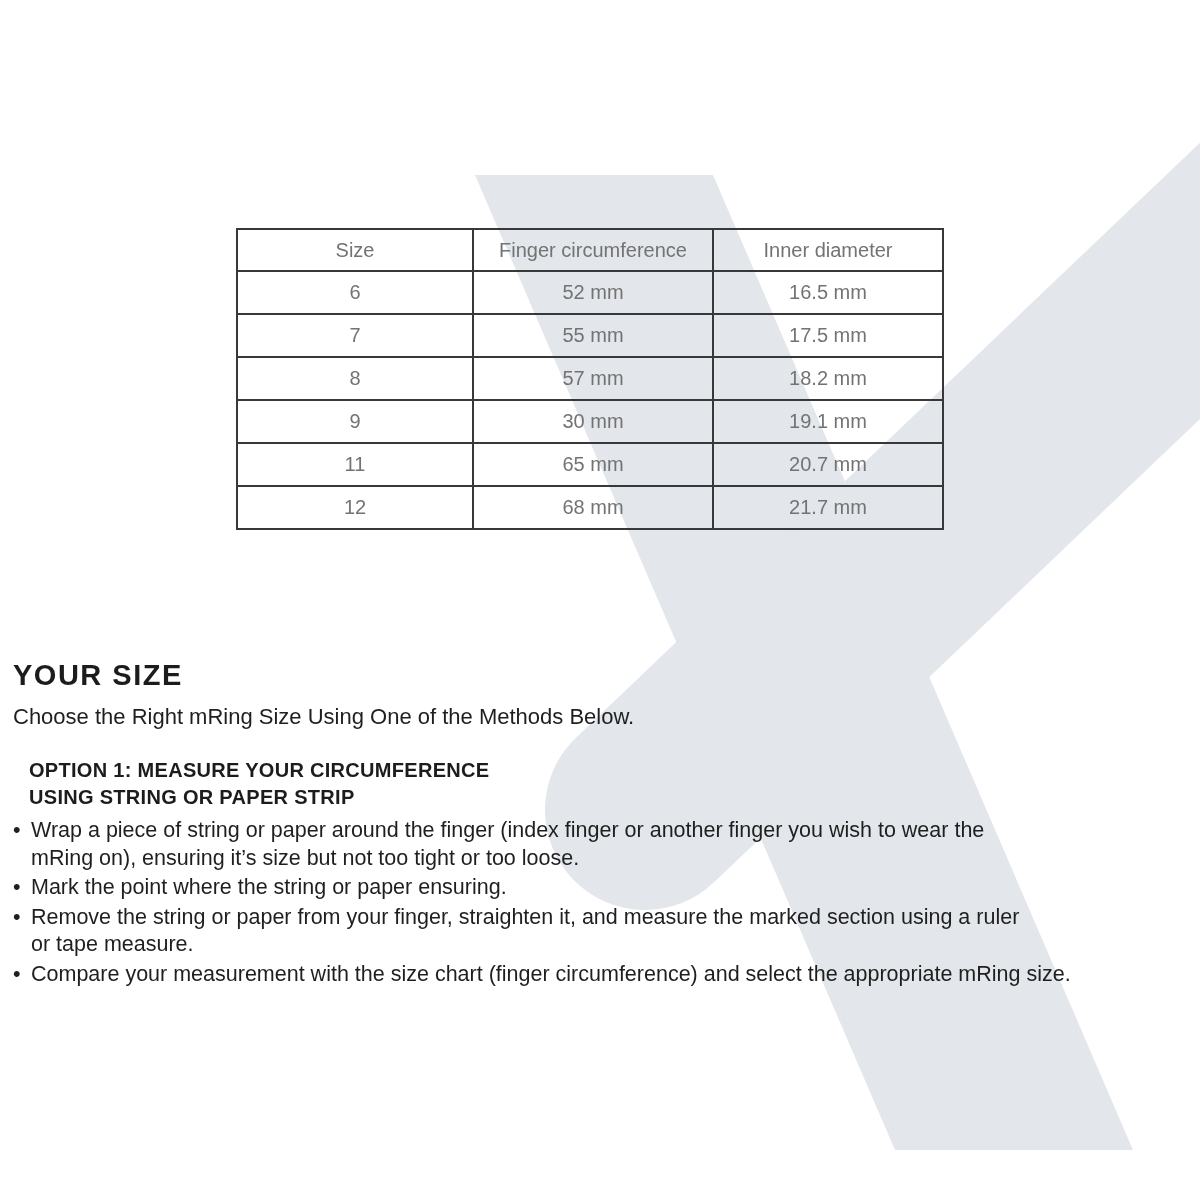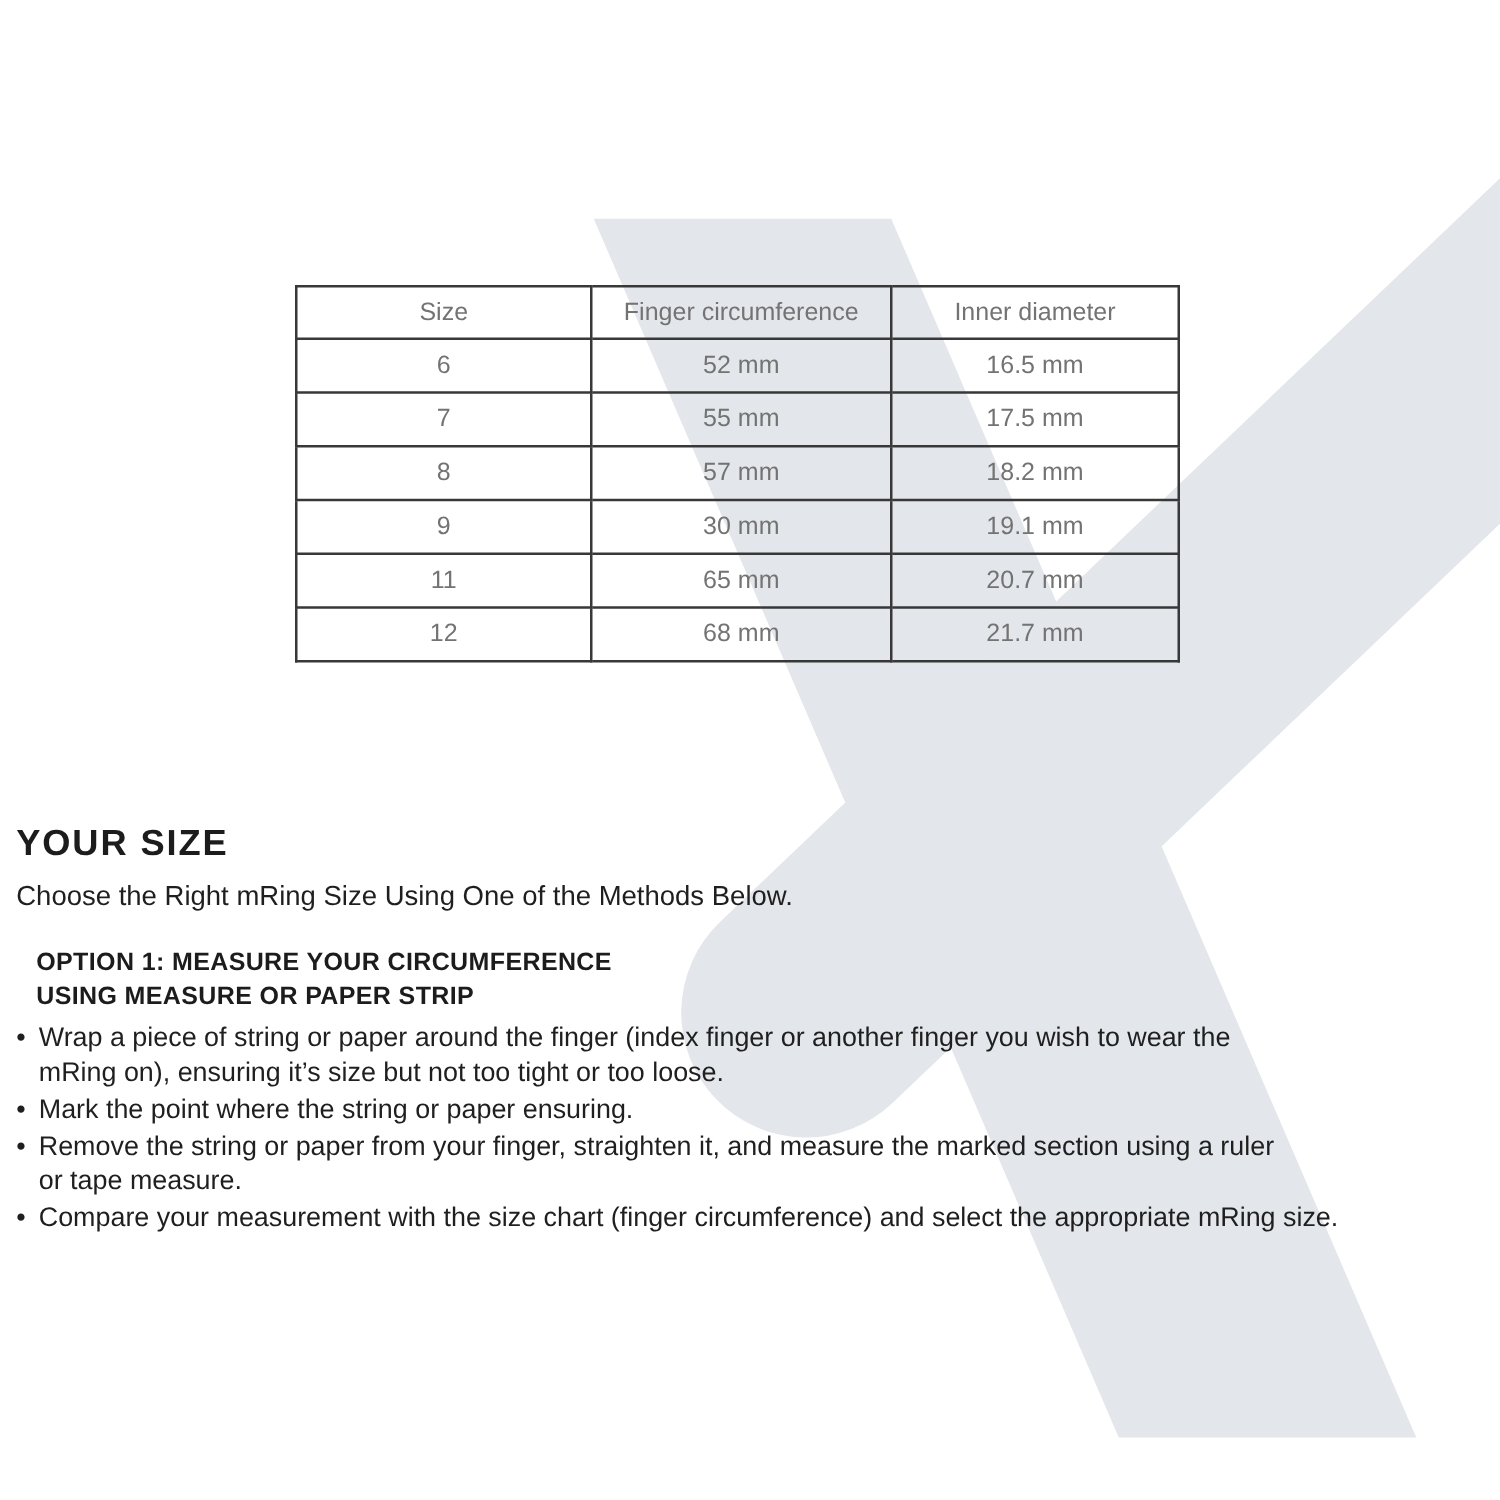--- a/index.html
+++ b/index.html
@@ -140,21 +140,21 @@
         </tr>
       </tbody>
     </table>
 
     <div class="section-title">YOUR SIZE</div>
 
     <div class="section-subtitle">Choose the Right mRing Size Using One of the Methods Below.</div>
 
     <div class="option-heading">
       <div>OPTION 1: MEASURE YOUR CIRCUMFERENCE</div>
-      <div>USING MEASURE OR PAPER STRIP</div>
+      <div>USING STRING OR PAPER STRIP</div>
     </div>
 
     <div class="bullet-list">
       <div class="bullet-item">
         <span class="dot">•</span>
         <span class="text">Wrap a piece of string or paper around the finger (index finger or another finger you wish to wear the
 mRing on), ensuring it’s size but not too tight or too loose.</span>
       </div>
       <div class="bullet-item">
         <span class="dot">•</span>

